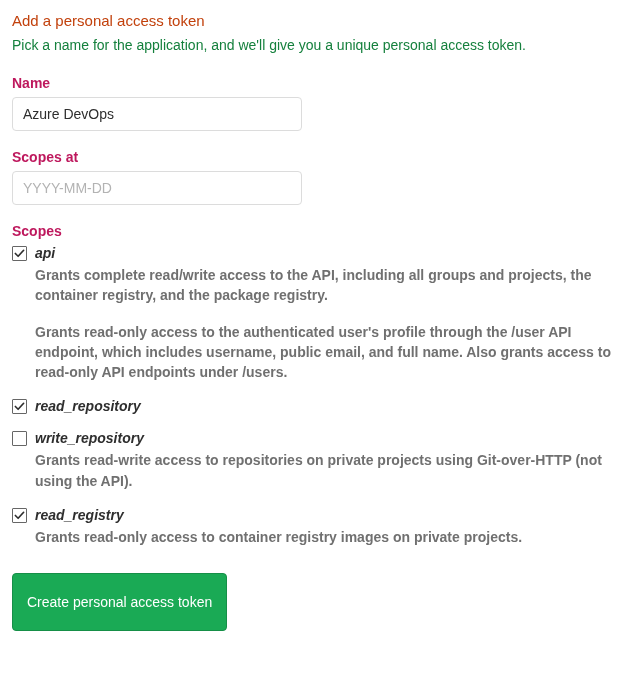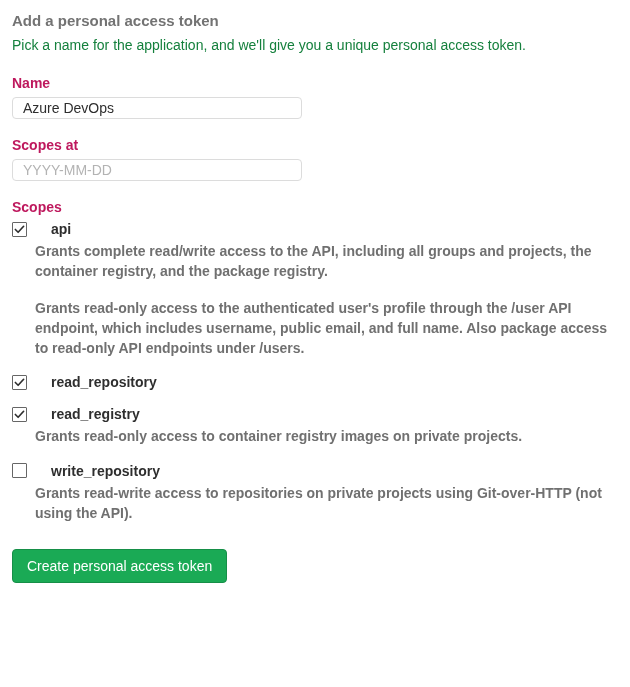--- a/index.html
+++ b/index.html
@@ -6,54 +6,55 @@
   body {
     margin: 0;
     padding: 12px;
     font-family: -apple-system, BlinkMacSystemFont, "Segoe UI", Helvetica, Arial, sans-serif;
     font-size: 14px;
     color: #2e2e2e;
     background: #fff;
     width: 630px;
   }
   .heading {
-    font-weight: 700;
+    font-weight: 400;
     font-size: 15px;
     margin: 0 0 8px 0;
-    color: #737373;
+    color: #c2410c;
   }
   .subtext {
     font-size: 14px;
     color: #15803d;
     margin: 0 0 22px 0;
   }
   .field-label {
     font-weight: 600;
     font-size: 14px;
     margin-bottom: 6px;
     color: #be185d;
   }
   .text-input {
     width: 290px;
-    height: 22px;
+    height: 34px;
     padding: 6px 10px;
     font-size: 14px;
     border: 1px solid #dcdcdc;
     border-radius: 4px;
     color: #2e2e2e;
     font-family: inherit;
   }
   .text-input::placeholder { color: #b3b3b3; }
   .field-group { margin-bottom: 18px; }
   .scope-row { margin-bottom: 16px; }
   .scope-header {
     display: flex;
     align-items: center;
-    gap: 24px;
+    gap: 8px;
     margin-bottom: 4px;
+    font-style: italic;
   }
   .checkbox {
     width: 15px;
     height: 15px;
     border: 1.5px solid #666;
     border-radius: 1px;
     display: inline-flex;
     align-items: center;
     justify-content: center;
     flex-shrink: 0;
@@ -73,21 +74,21 @@
     line-height: 1.45;
     color: #707070;
     font-weight: bold;
   }
   .create-btn {
     display: inline-block;
     background: #1aaa55;
     color: #fff;
     border: 1px solid #168f48;
     border-radius: 4px;
-    padding: 8px 14px;
+    padding: 20px 14px;
     font-size: 14px;
     font-family: inherit;
     cursor: pointer;
     margin-top: 10px;
   }
   #scopes-container { margin-top: 4px; }
 </style>
 </head>
 <body>
 
@@ -113,48 +114,48 @@
         <span class="checkbox checked">
           <svg width="11" height="11" viewBox="0 0 12 12">
             <path d="M1.5 6 L4.5 9 L10.5 2.5" stroke="#2e2e2e" stroke-width="1.8" fill="none" stroke-linecap="round" stroke-linejoin="round"></path>
           </svg>
         </span>
         <span class="scope-name">api</span>
       </div>
       <div class="scope-desc">Grants complete read/write access to the API, including all groups and projects, the container registry, and the package registry.</div>
     </div>
     <div class="scope-row">
-      <div class="scope-desc">Grants read-only access to the authenticated user's profile through the /user API endpoint, which includes username, public email, and full name. Also package access to read-only API endpoints under /users.</div>
+      <div class="scope-desc">Grants read-only access to the authenticated user's profile through the /user API endpoint, which includes username, public email, and full name. Also grants access to read-only API endpoints under /users.</div>
     </div>
     <div class="scope-row">
       <div class="scope-header">
         <span class="checkbox checked">
           <svg width="11" height="11" viewBox="0 0 12 12">
             <path d="M1.5 6 L4.5 9 L10.5 2.5" stroke="#2e2e2e" stroke-width="1.8" fill="none" stroke-linecap="round" stroke-linejoin="round"></path>
           </svg>
         </span>
         <span class="scope-name">read_repository</span>
       </div>
     </div>
     <div class="scope-row">
       <div class="scope-header">
+        <span class="checkbox"></span>
+        <span class="scope-name">write_repository</span>
+      </div>
+      <div class="scope-desc">Grants read-write access to repositories on private projects using Git-over-HTTP (not using the API).</div>
+    </div>
+    <div class="scope-row">
+      <div class="scope-header">
         <span class="checkbox checked">
           <svg width="11" height="11" viewBox="0 0 12 12">
             <path d="M1.5 6 L4.5 9 L10.5 2.5" stroke="#2e2e2e" stroke-width="1.8" fill="none" stroke-linecap="round" stroke-linejoin="round"></path>
           </svg>
         </span>
         <span class="scope-name">read_registry</span>
       </div>
       <div class="scope-desc">Grants read-only access to container registry images on private projects.</div>
     </div>
-    <div class="scope-row">
-      <div class="scope-header">
-        <span class="checkbox"></span>
-        <span class="scope-name">write_repository</span>
-      </div>
-      <div class="scope-desc">Grants read-write access to repositories on private projects using Git-over-HTTP (not using the API).</div>
-    </div>
   </div>
 
 <button class="create-btn">Create personal access token</button>
 
 
 
 
 </body></html>

